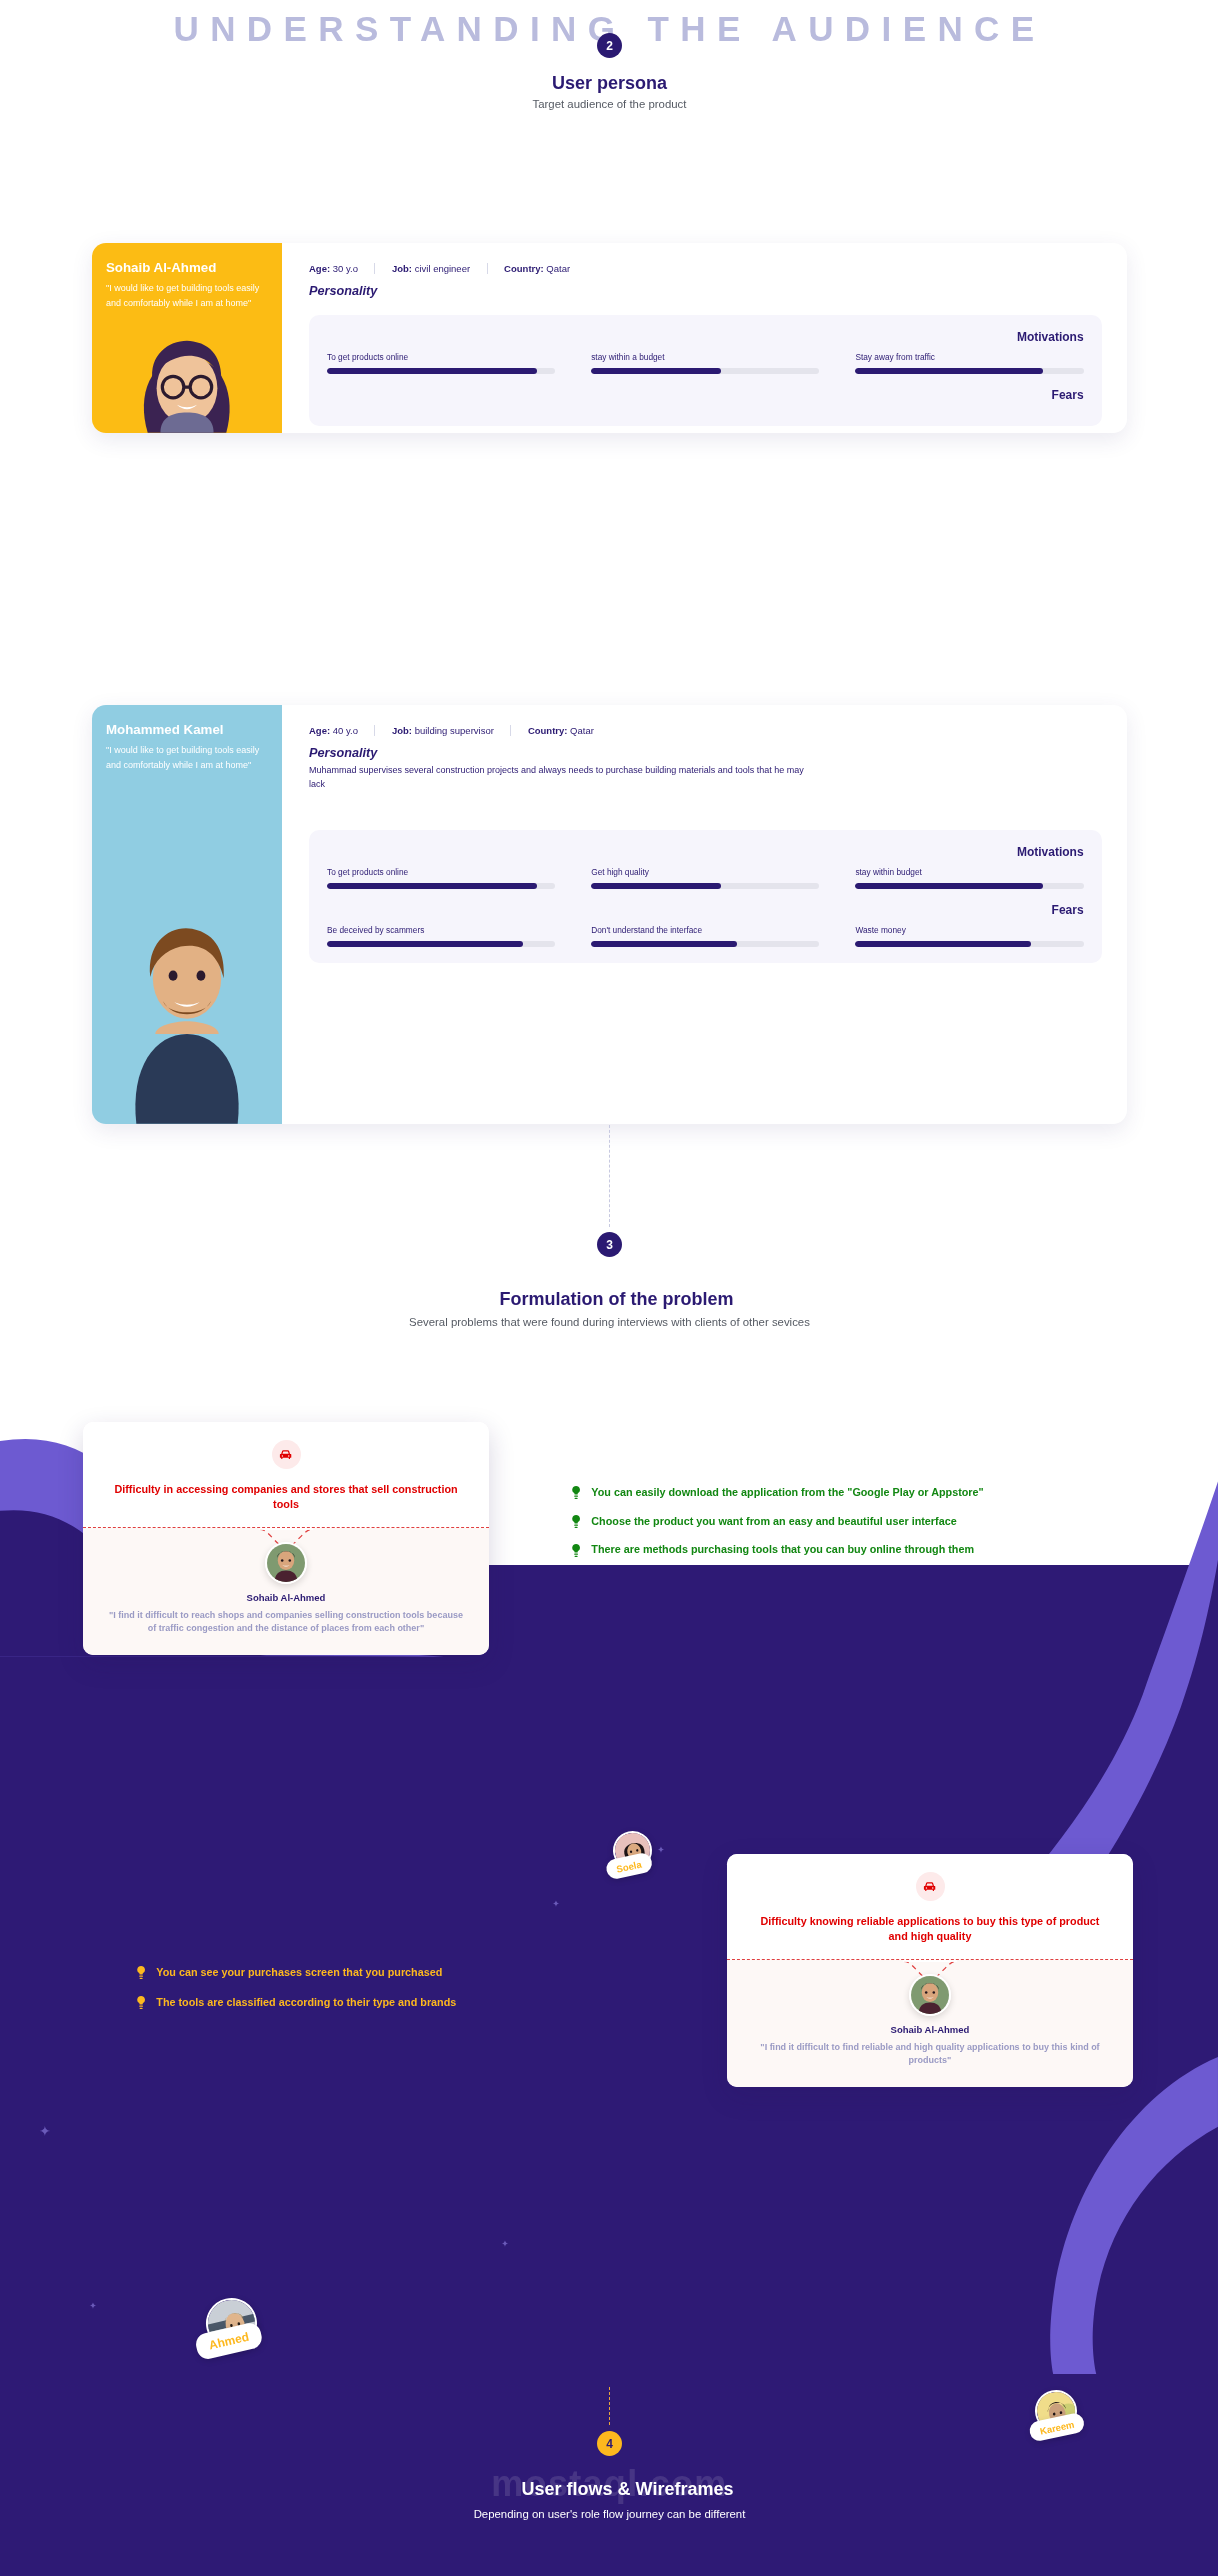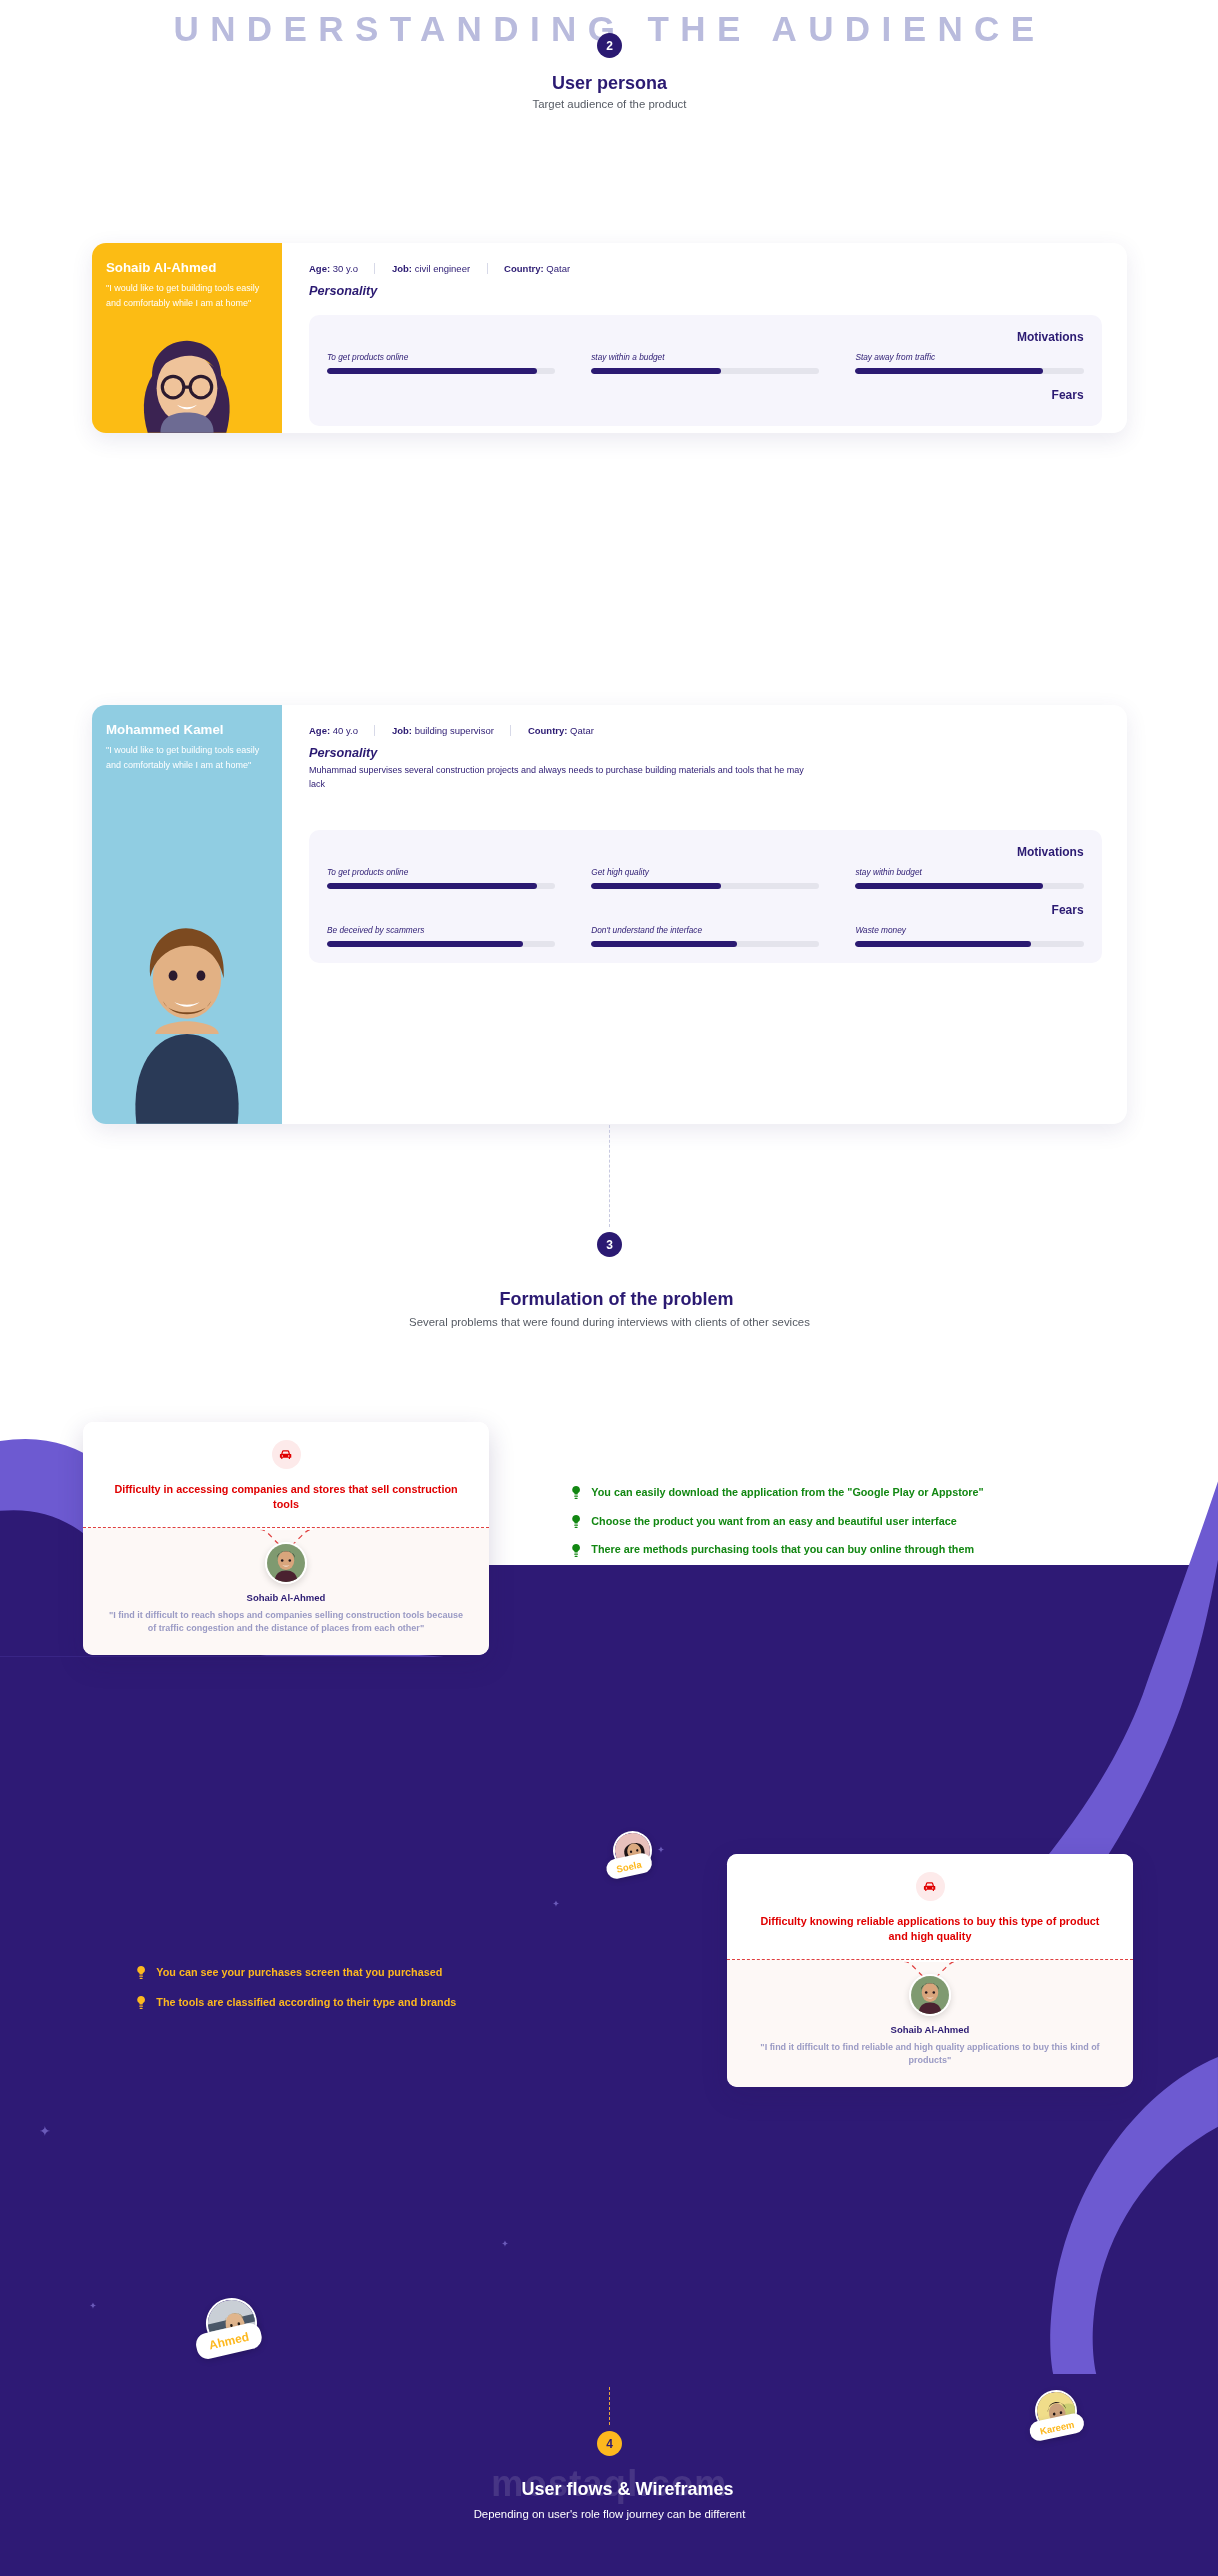--- a/index.html
+++ b/index.html
@@ -69,21 +69,21 @@
   .meta-item:last-child{ border-right:none; }
   .meta-item b{ font-weight:700; }
   .sub-head{ color:#2b1a72; font-size:12.7px; font-weight:700; margin:10.2px 0 3.8px;font-style:italic; }
   .body-text{ color:#2b1a72; font-size:9px; line-height:1.55; }
 
   .mf-panel{
     margin-top:16.5px; background:#f6f5fc; border-radius:10.2px;
     padding:15.2px 18px 16.5px 18px;
   }
   .mf-head{ color:#2b1a72; font-size:12px; font-weight:700; margin-bottom:7.6px;text-align:right; }
-  .mf-grid{ display:flex; gap:36px;font-style:italic; }
+  .mf-grid{ display:flex; gap:36px; }
   .mf-cell{ flex:1; }
   .mf-label{ color:#2b1a72; font-size:8.3px; margin-bottom:6.3px; white-space:nowrap; }
   .bar-track{ height:5.7px; border-radius:3.8px; background:#e4e4ec; overflow:hidden; }
   .bar-fill{ height:100%; border-radius:3.8px; background:#2b1a72; }
 
   
   .purple-band{
     position:absolute; left:0; width:1219px; background:#2e1a75;
   }
   .wave-blob{ position:absolute; }

